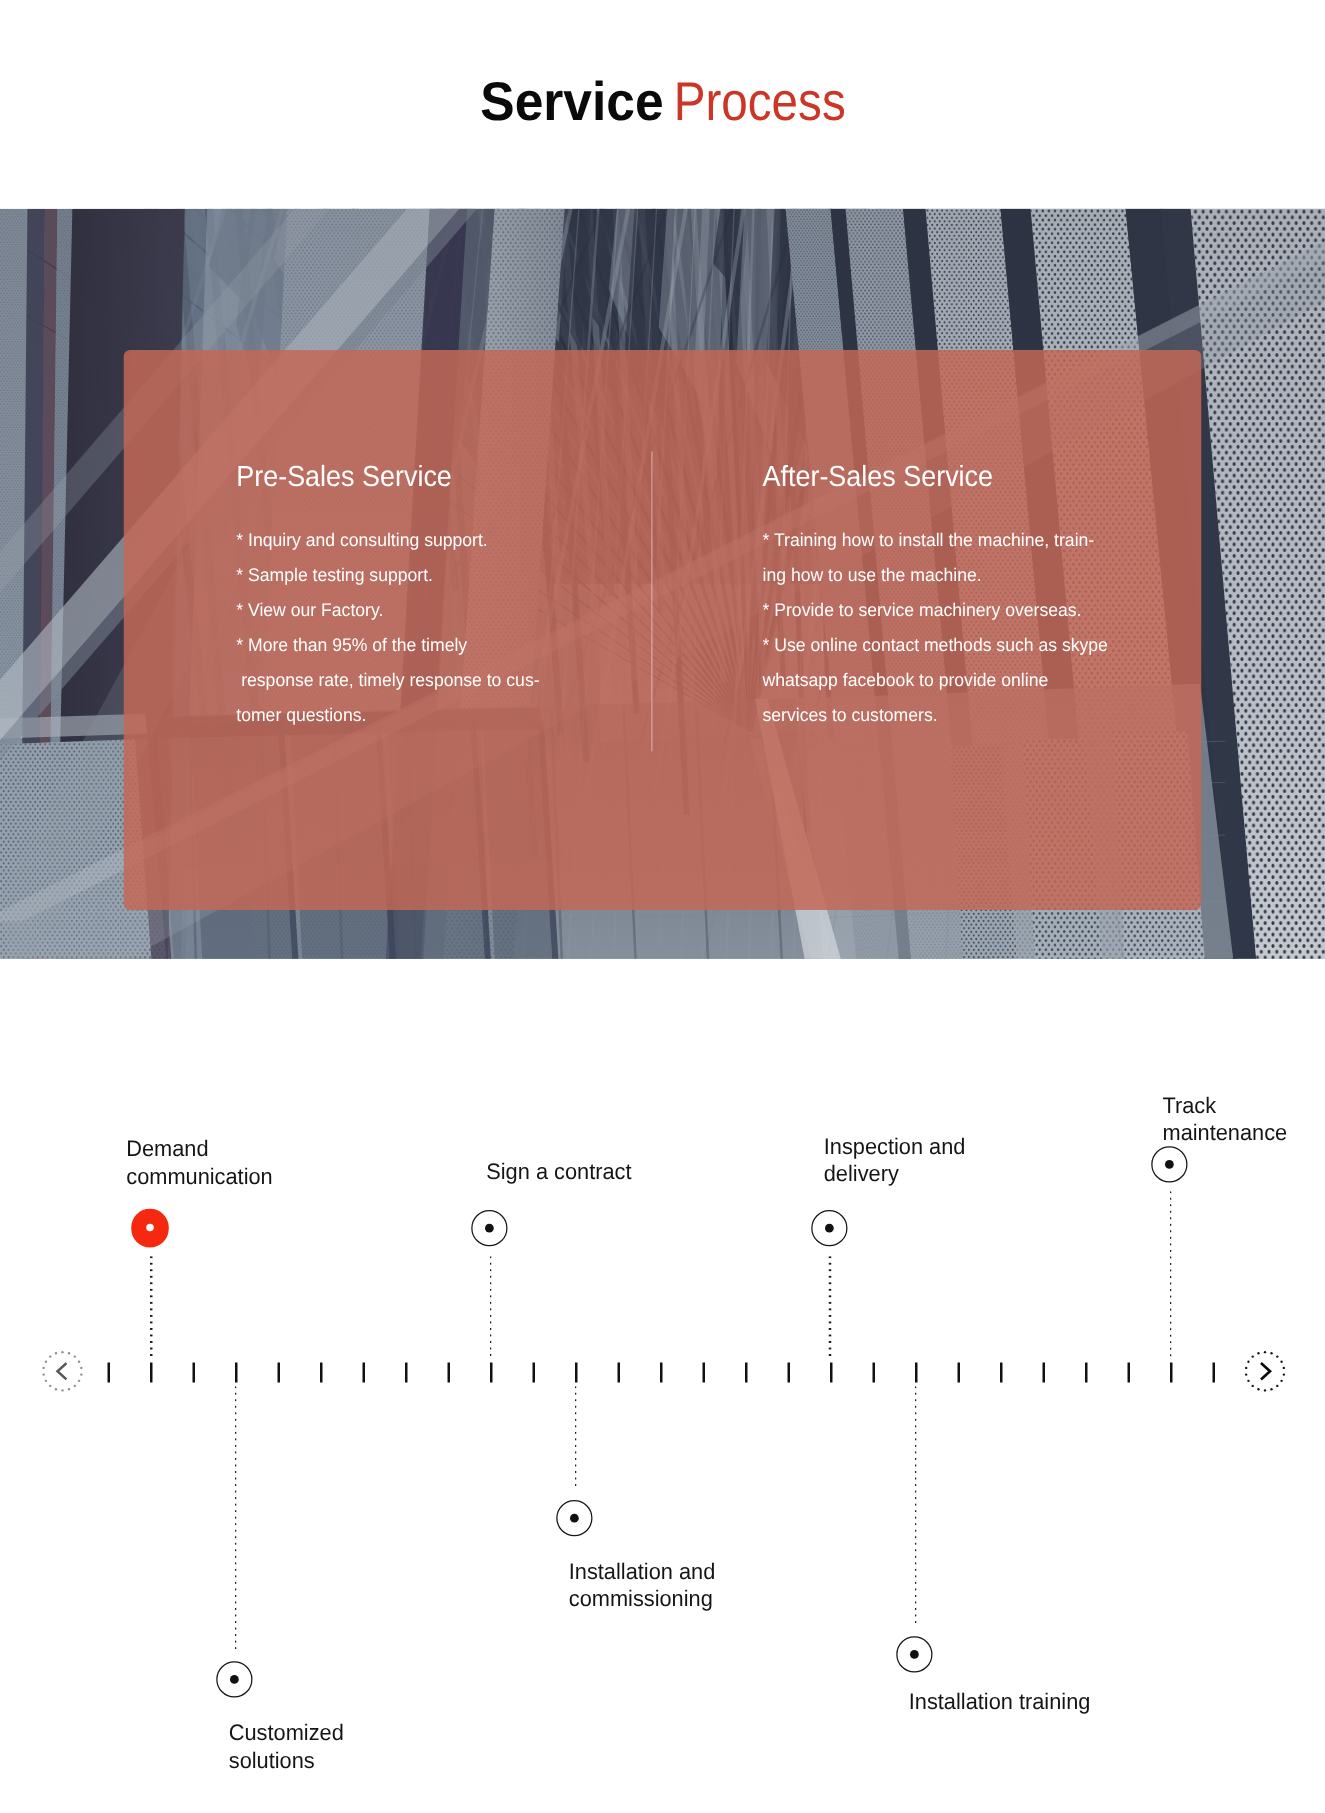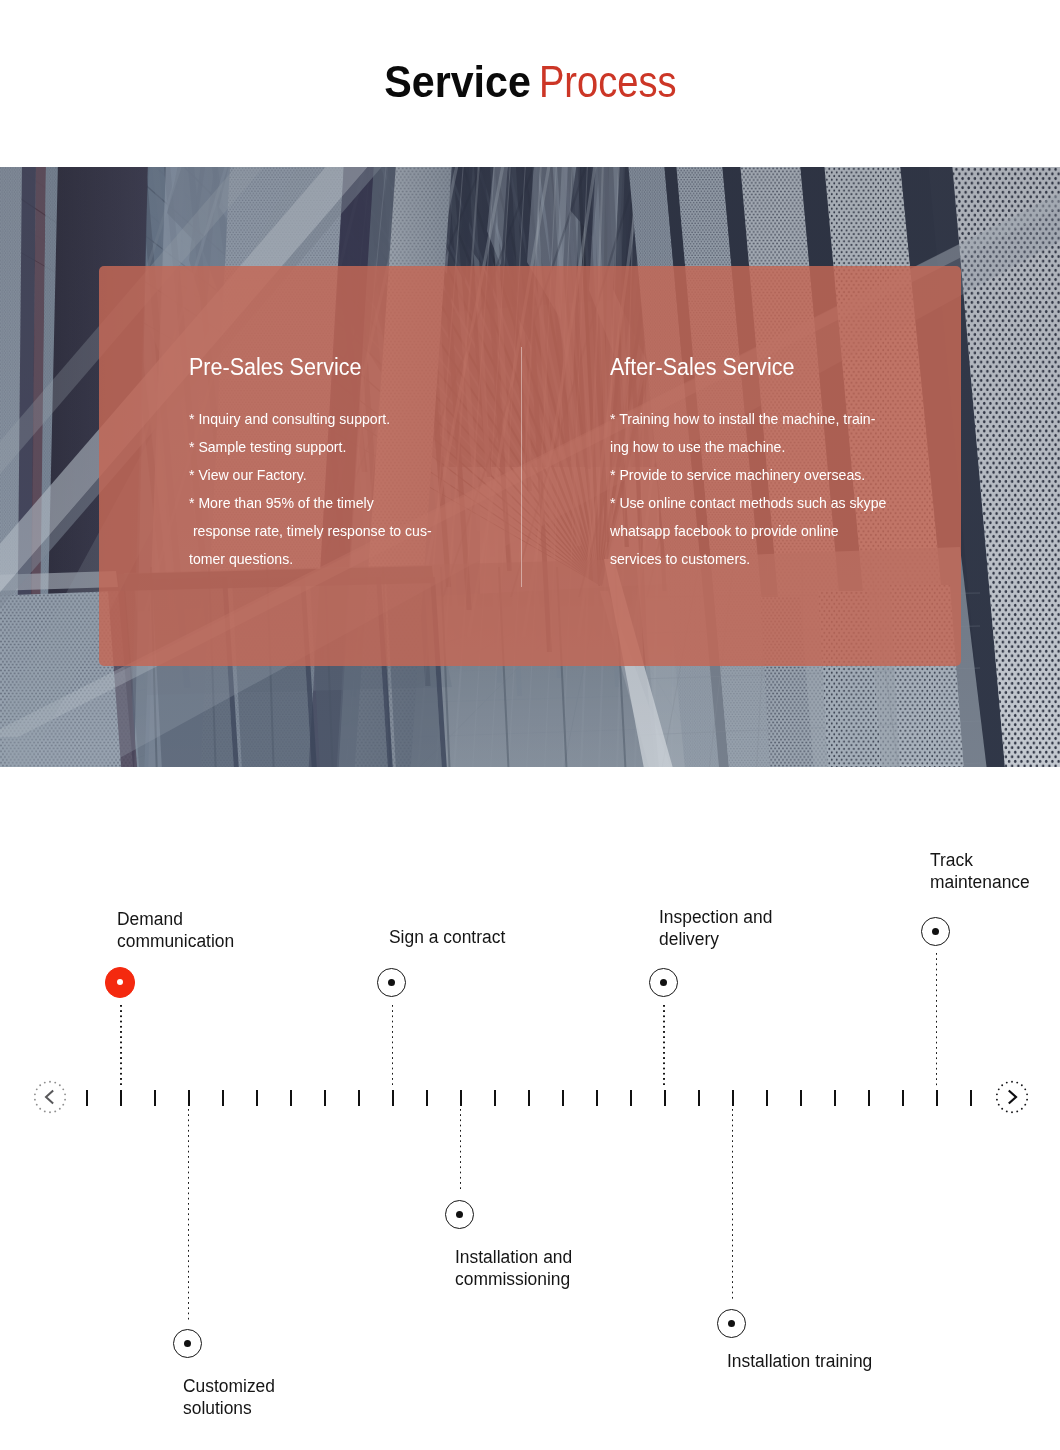--- a/index.html
+++ b/index.html
@@ -15,21 +15,21 @@
              transform:scaleX(0.945);transform-origin:center;}
   .title .tr{display:inline-block;font-weight:400;color:#cc3626;
              transform:scaleX(0.874);transform-origin:center;}
   .title .tsp{display:inline-block;width:0;margin-right:-6px;}
 
   
   .hero{position:absolute;left:0;top:167px;width:1060px;height:600px;overflow:hidden;}
   .hero > svg{position:absolute;left:0;top:0;display:block;}
   .hero .tint{position:absolute;inset:0;background:linear-gradient(180deg,rgba(64,66,78,0.30) 0%,rgba(68,72,86,0.24) 50%,rgba(78,84,98,0.15) 100%);}
 
-  .panel{position:absolute;left:99px;top:99px;width:862px;height:400px;
+  .panel{position:absolute;left:99px;top:113px;width:862px;height:448px;
          border-radius:5px;background:rgba(196,104,86,0.84);}
   .divider{position:absolute;left:421.6px;top:80.5px;width:1.2px;height:240.5px;
            background:rgba(255,255,255,0.42);}
   .col{position:absolute;top:0;}
   .colA{left:90px;}
   .colB{left:511px;}
   .ph{position:absolute;top:89px;left:0;font-size:23.3px;color:#fff;font-weight:400;
       line-height:24px;white-space:nowrap;transform:scaleX(0.925);transform-origin:left top;}
   .pl{position:absolute;top:139px;left:0px;font-size:14.6px;color:#fff;line-height:28px;
       white-space:nowrap;}
@@ -505,21 +505,21 @@
           <circle cx="3.75" cy="9.35" r="0.95" fill="#17171a"></circle>
           <circle cx="7.17" cy="5.28" r="0.95" fill="#17171a"></circle>
           <circle cx="11.77" cy="2.62" r="0.95" fill="#17171a"></circle>
           <path d="M14.6,11.2 L21.0,17.0 L14.6,22.8" fill="none" stroke="#0d0d10" stroke-width="2.2" stroke-linecap="square" stroke-linejoin="miter"></path>
         </svg>
       </div>
       <div class="marker active" style="left:104.6px;top:195.1px;width:30.6px;height:30.6px">
         <i></i>
       </div>
       <div class="dotline" style="left:120.0px;top:233.3px;height:82.1px"></div>
-      <div class="lbl" style="left:117px;top:136.0px">
+      <div class="lbl" style="left:101px;top:136.0px">
         <div>Demand</div>
         <div>communication</div>
       </div>
       <div class="marker" style="left:172.9px;top:557.3px;width:29.0px;height:29.0px">
         <i></i>
       </div>
       <div class="dotline" style="left:187.5px;top:337.4px;height:212.3px"></div>
       <div class="lbl" style="left:183.2px;top:602.8px">
         <div>Customized</div>
         <div>solutions</div>
@@ -551,18 +551,18 @@
         <i></i>
       </div>
       <div class="dotline" style="left:731.8px;top:337.4px;height:192.1px"></div>
       <div class="lbl" style="left:727.3px;top:578px">
         <div>Installation training</div>
       </div>
       <div class="marker" style="left:921.2px;top:144.5px;width:29.0px;height:29.0px">
         <i></i>
       </div>
       <div class="dotline" style="left:935.8px;top:181.1px;height:134.3px"></div>
-      <div class="lbl" style="left:929.8px;top:77px">
+      <div class="lbl" style="left:929.8px;top:101px">
         <div>Track</div>
         <div>maintenance</div>
       </div>
   </div>
 </div>
 
 </body></html>

